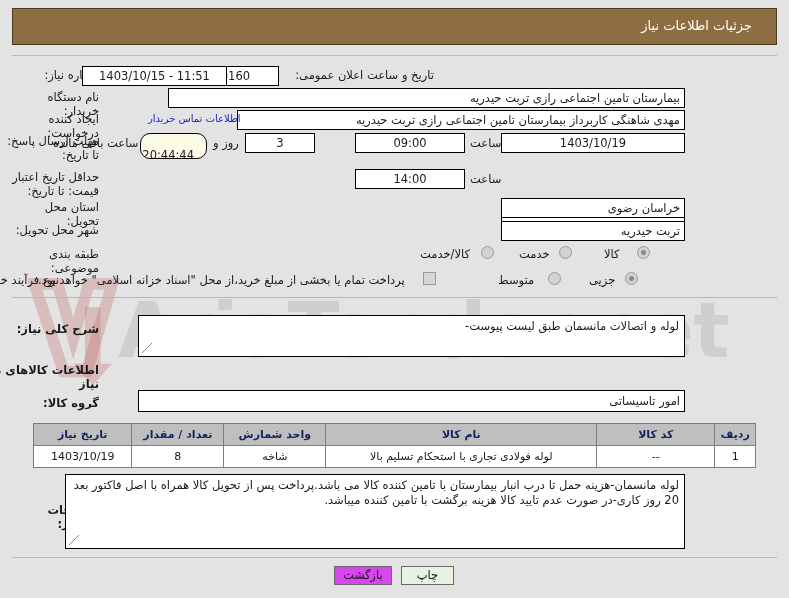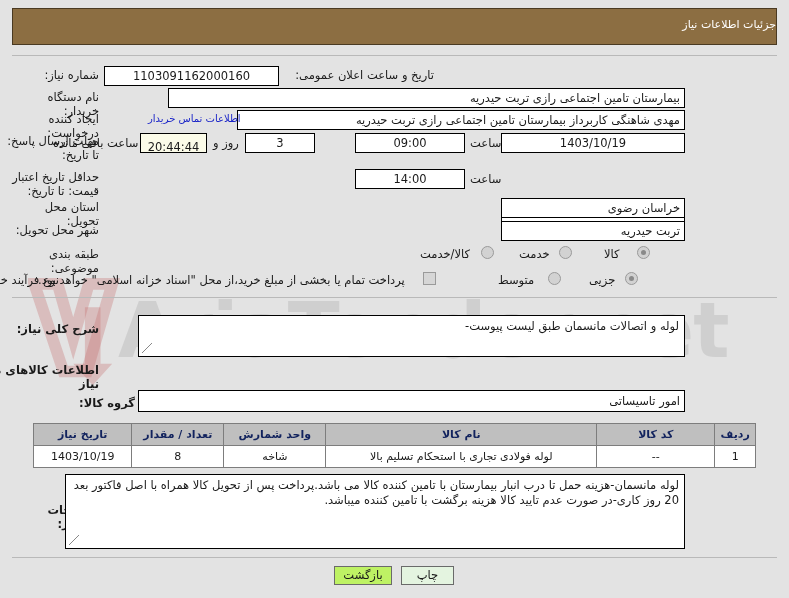--- a/index.html
+++ b/index.html
@@ -47,23 +47,23 @@
     position: absolute;
     left: 12px; top: 8px;
     width: 765px; height: 37px;
     background: #8c6e42;
     border: 1px solid #4a3a22;
     box-sizing: border-box;
     z-index: 3;
   }
   .header-title {
     position: absolute;
-    right: 0; top: 9px;
+    right: 24px; top: 9px;
     color: #ffffff;
-    font-size: 11px;
+    font-size: 13px;
     font-weight: normal;
   }
 
   .hr-line {
     position: absolute;
     left: 12px;
     width: 765px;
     height: 0;
     border-top: 1px solid #b9b9b9;
     z-index: 2;
@@ -92,21 +92,22 @@
     height: 20px;
     white-space: nowrap;
     overflow: hidden;
     text-align: right;
     z-index: 4;
   }
   .fld.ctr { text-align: center; padding: 0; }
   .fld.timer {
     background: #fbfbe8;
     text-align: center;
-    padding: 4px;
+    padding: 12px;
+    border-radius: 10px;
   }
 
   .linkish {
     position: absolute;
     font-size: 10px;
     color: #1a24c8;
     z-index: 5;
     cursor: pointer;
     white-space: nowrap;
   }
@@ -204,21 +205,21 @@
     font-size: 11.5px;
     color: #1a1a1a;
     text-align: center;
     line-height: 17px;
     cursor: pointer;
     z-index: 5;
     font-family: "DejaVu Sans", "Liberation Sans", sans-serif;
     padding: 0;
   }
   .btn-print  { background: #e4f4e0; }
-  .btn-back   { background: #bef264; }
+  .btn-back   { background: #d946ef; }
 </style>
 </head>
 <body>
 
 <div id="page">
 
   <div class="watermark">
     <svg class="wm-logo" viewBox="0 0 110 115">
       <path d="M6 6 L30 6 L46 62 L62 6 L86 6 L60 96 L36 96 Z" fill="none" stroke="rgba(196,112,112,0.33)" stroke-width="12"></path>
       <path d="M58 30 L58 88 L46 88 L66 110 L86 88 L74 88 L74 30 Z" fill="rgba(196,112,112,0.33)"></path>
@@ -230,20 +231,21 @@
     <div class="header-title">جزئیات اطلاعات نیاز</div>
   </div>
 
   <div class="hr-line" style="top:55px;"></div>
 
   <div class="lbl" style="right:690px; top:68px; width:85px;">شماره نیاز:</div>
   <div class="fld ctr" style="right:510px; top:66px; width:175px;">1103091162000160</div>
 
   <div class="lbl" style="right:355px; top:68px; width:145px;">تاریخ و ساعت اعلان عمومی:</div>
 
+  <div class="fld ctr" style="left:82px; top:66px; width:145px;">11:51 - 1403/10/15</div>
 
   <div class="lbl" style="right:690px; top:90px; width:90px;">نام دستگاه خریدار:</div>
   <div class="fld" style="left:168px; top:88px; width:517px;">بیمارستان تامین اجتماعی رازی تربت حیدریه</div>
 
   <div class="lbl" style="right:690px; top:112px; width:95px;">ایجاد کننده درخواست:</div>
   <div class="fld" style="left:237px; top:110px; width:448px;">مهدی شاهنگی کاربرداز بیمارستان تامین اجتماعی رازی تربت حیدریه</div>
   <div class="linkish" style="left:148px; top:113px;">اطلاعات تماس خریدار</div>
 
   <div class="lbl" style="right:690px; top:134px; width:95px;">مهلت ارسال پاسخ: تا تاریخ:</div>
   <div class="fld ctr" style="left:501px; top:133px; width:184px;">1403/10/19</div>
@@ -292,21 +294,21 @@
   <div class="lbl lbl-b" style="right:690px; top:322px; width:90px;">شرح کلی نیاز:</div>
   <div class="ta" style="left:138px; top:315px; width:547px; height:42px;">
     <span>لوله و اتصالات مانسمان طبق لیست پیوست-</span>
     <svg class="grip" viewBox="0 0 12 12">
       <line x1="1" y1="11" x2="11" y2="1" stroke="#888" stroke-width="1"></line>
     </svg>
   </div>
 
   <div class="lbl lbl-b" style="right:690px; top:363px; width:130px;">اطلاعات کالاهای مورد نیاز</div>
 
-  <div class="lbl lbl-b" style="right:654px; top:396px; width:90px;">گروه کالا:</div>
+  <div class="lbl lbl-b" style="right:690px; top:396px; width:90px;">گروه کالا:</div>
   <div class="fld" style="left:138px; top:390px; width:547px; height:22px; line-height:20px;">امور تاسیساتی</div>
 
   <table class="tbl">
     <thead>
       <tr>
         <th style="width:34px;">ردیف</th>
         <th style="width:120px;">کد کالا</th>
         <th style="width:285px;text-align:center;">نام کالا</th>
         <th style="width:100px;">واحد شمارش</th>
         <th style="width:90px;">تعداد / مقدار</th>

